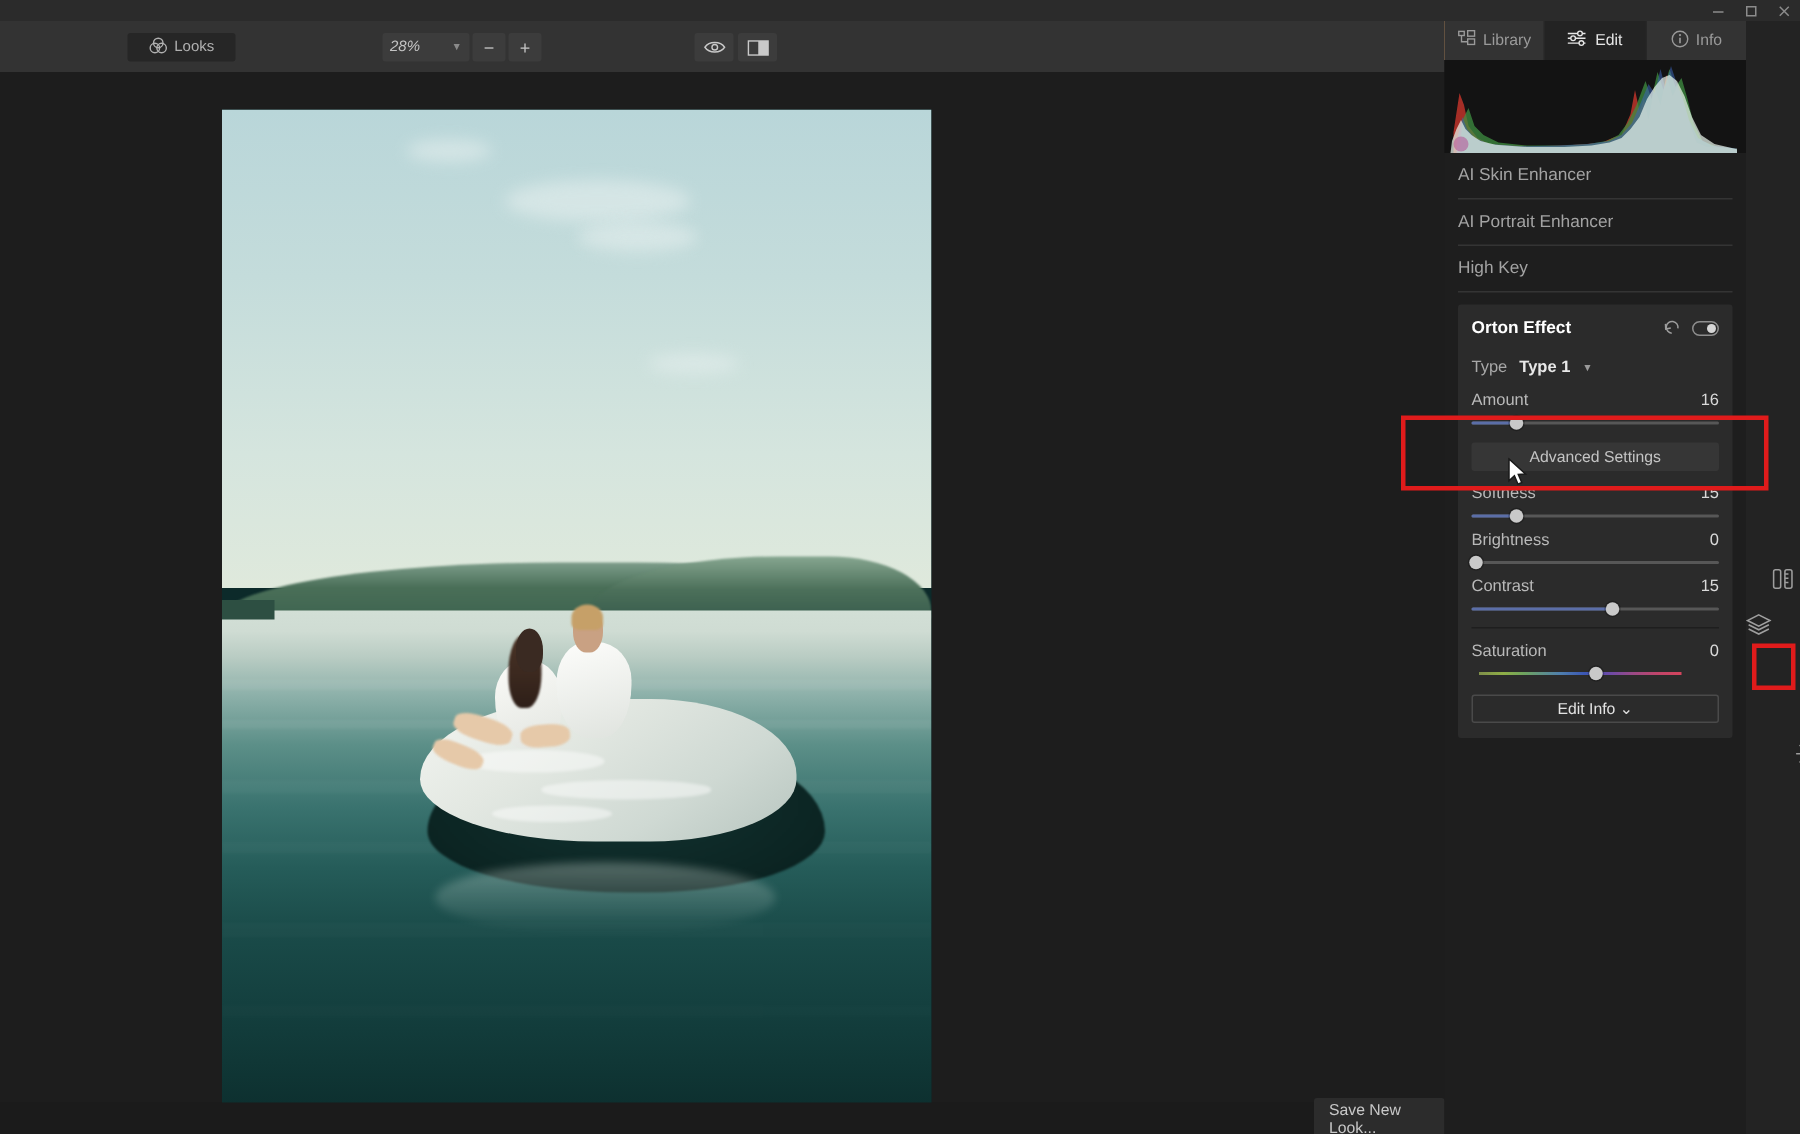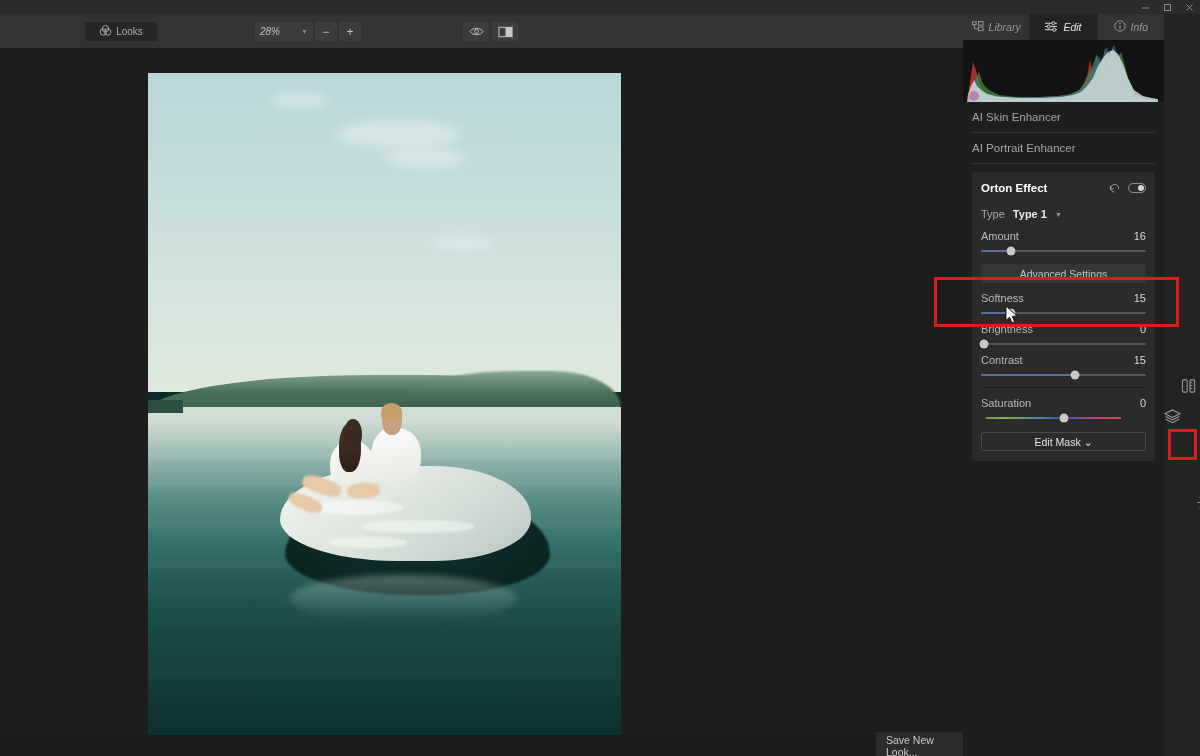--- a/index.html
+++ b/index.html
@@ -149,21 +149,21 @@
     position: absolute; left: 30%; top: 74%; width: 48%; height: 7%;
     background: linear-gradient(to bottom, rgba(215,228,220,.35), rgba(215,228,220,0));
     filter: blur(3px); border-radius: 50%;
   }
 
   
   .right-panel {
     position: absolute; left: 963px; top: 14px; width: 201px; height: 742px;
     background: #1e1e1e;
   }
-  .panel-tabs { display: flex; height: 26px; background: #fdba74; font-style: italic; }
+  .panel-tabs { display: flex; height: 26px; background: #fdba74; }
   .ptab {
     flex: 1; display: flex; align-items: center; justify-content: center; gap: 5px;
     font-size: 10.5px; color: #9a9a9a; background: #333333;
     border-right: 1px solid #272727;
   }
   .ptab:last-child { border-right: none; }
   .ptab.active { background: #232323; color: #e6e6e6; }
 
   .histogram {
     position: relative; height: 62px; background: #131313; margin: 0;
@@ -422,20 +422,21 @@
           <path d="M4,62 L5,54 L8,46 L11,40 L14,46 L18,50 L24,54 L34,56.5 L55,58 L80,58 L98,57 L110,55 L118,52 L124,46 L130,38 L135,26 L140,18 L145,12 L150,10 L155,14 L160,24 L165,38 L171,50 L180,56 L195,59.5 L195,62 Z" fill="#e8f2ea" opacity="0.72"></path>
           <ellipse cx="11" cy="56" rx="5" ry="5" fill="#b55a9a" opacity="0.6"></ellipse>
         </g>
       </svg>
     </div>
 
     <div class="panel-body">
 
       <div class="filter-row">AI Skin Enhancer</div>
       <div class="filter-row">AI Portrait Enhancer</div>
+      <div class="filter-row">High Key</div>
 
       <div class="effect-card">
         <div class="effect-head">
           <div class="effect-title">Orton Effect</div>
           <div class="effect-actions">
             <span class="reset-icon">
               <svg width="11" height="10" viewBox="0 0 12 11">
                 <path d="M10.5 6.5 A4.3 4.3 0 1 0 6 10" fill="none" stroke="#9d9d9d" stroke-width="1.1"></path>
                 <path d="M1.4 3.2 L1.6 7 L5.3 6.2" fill="none" stroke="#9d9d9d" stroke-width="1.1"></path>
               </svg>
@@ -504,21 +505,21 @@
           <div class="slider-head">
             <span class="slider-name">Saturation</span>
             <span class="slider-val">0</span>
           </div>
           <div class="track rainbow" style="background-size:82% 100%;background-repeat:no-repeat;background-position:18% 0;">
             <div class="knob" id="k-saturation" style="left: 50%;"></div>
           </div>
         </div>
 
         <div class="mask-btn">
-          <span>Edit Mask</span>
+          <span>Edit Info</span>
           <span>⌄</span>
         </div>
       </div>
     </div>
   </div>
 
   <div class="rail">
     <div class="rail-icon" style="margin-top:62px">
       <svg width="17" height="15" viewBox="0 0 18 16">
         <path d="M9 1 L17 5 L9 9 L1 5 Z" fill="none" stroke="#9e9e9e" stroke-width="1.1"></path>

